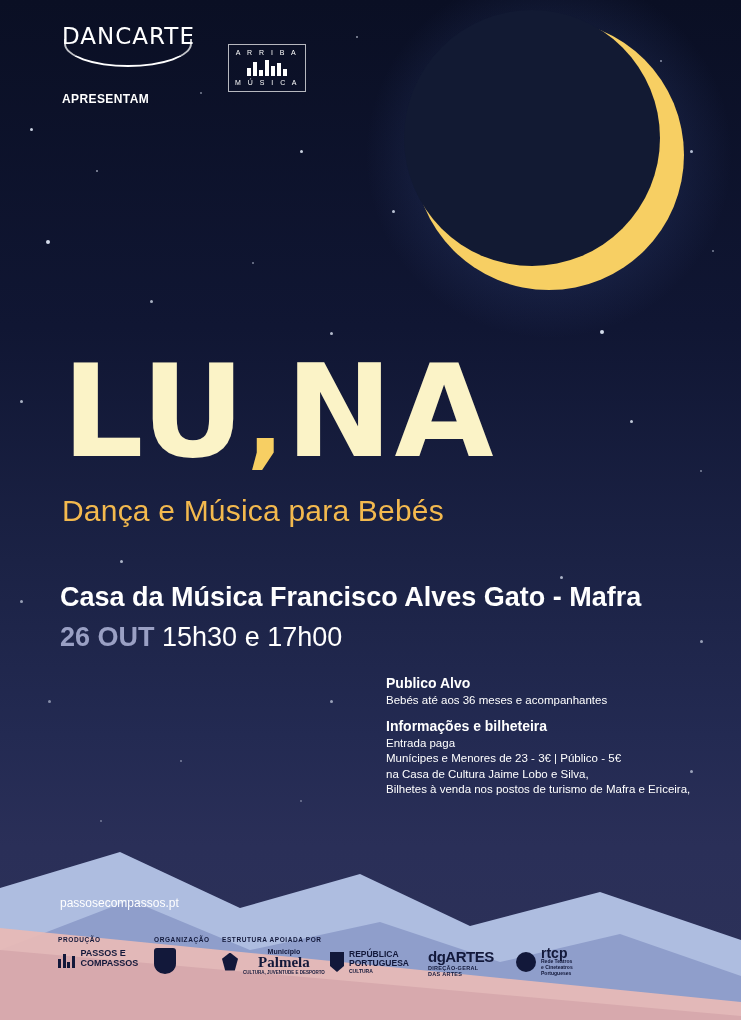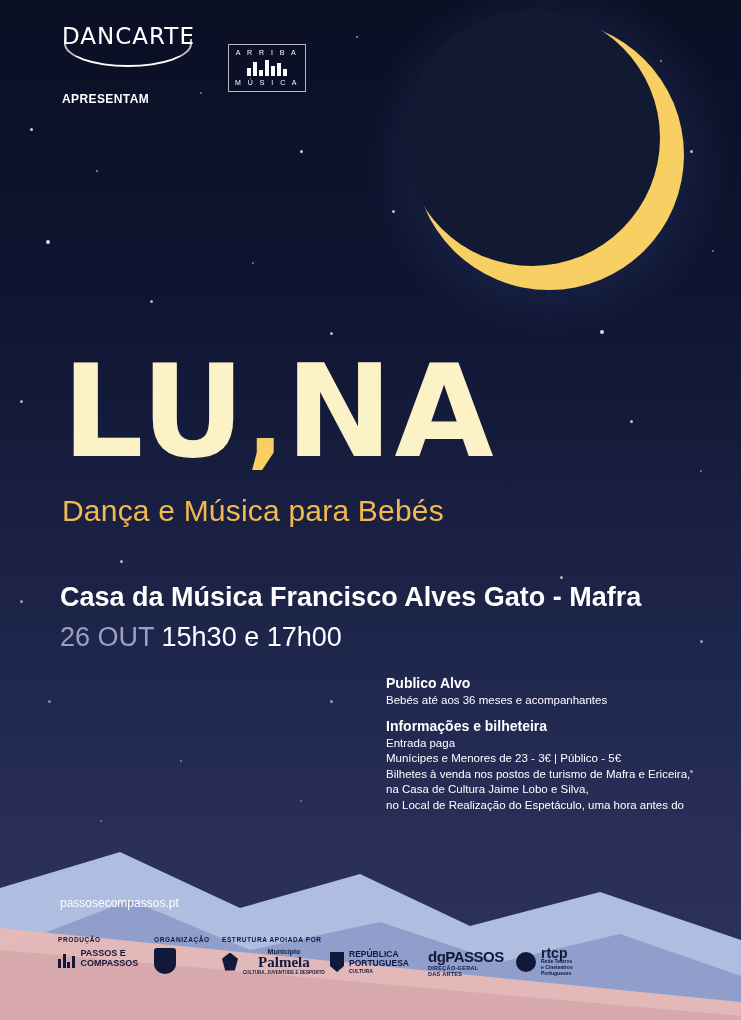--- a/index.html
+++ b/index.html
@@ -147,21 +147,21 @@
     font-weight: bold;
   }
   .dateline {
     position: absolute;
     left: 60px;
     top: 622px;
     font-size: 27px;
   }
   .dateline .d {
     color: #9aa0c4;
-    font-weight: normal;
+    font-weight: bold;
   }
   .dateline .t {
     color: #ffffff;
     font-weight: 400;
   }
   
   .info {
     position: absolute;
     left: 386px;
     top: 676px;
@@ -306,23 +306,22 @@
     <span class="d">26 OUT</span>
     <span class="t">15h30 e 17h00</span>
   </div>
 
   <div class="info">
     <h4>Publico Alvo</h4>
     <p>Bebés até aos 36 meses e acompanhantes</p>
     <h4>Informações e bilheteira</h4>
     <div class="tight">Entrada paga</div>
     <div class="tight">Munícipes e Menores de 23 - 3€ | Público - 5€</div>
+    <div class="tight">na Casa de Cultura Jaime Lobo e Silva,</div>
     <div class="tight">Bilhetes à venda nos postos de turismo de Mafra e Ericeira,</div>
-    <div class="tight">na Casa de Cultura Jaime Lobo e Silva,</div>
-    <div class="tight">no Local de Realização do Espetáculo, uma hora antes do</div>
   </div>
 
   <svg class="mountains" viewBox="0 0 741 190" preserveAspectRatio="none">
     <path d="M0,58 L120,22 L240,78 L360,44 L470,96 L600,62 L741,110 L741,190 L0,190 Z" fill="#aebde0"></path>
     <path d="M0,120 L130,70 L250,120 L380,92 L500,132 L620,104 L741,146 L741,190 L0,190 Z" fill="#8f9ecb"></path>
     <path d="M0,98 L741,172 L741,190 L0,190 Z" fill="#e7b9b6" opacity="0.95"></path>
     <path d="M0,120 L741,186 L741,190 L0,190 Z" fill="#d7a9ad"></path>
   </svg>
 
   <div class="site">passosecompassos.pt</div>
@@ -367,21 +366,21 @@
       <div>
         <div style="font-size:8.5px;font-weight:bold;line-height:9px;">REPÚBLICA</div>
         <div style="font-size:8.5px;font-weight:bold;line-height:9px;">PORTUGUESA</div>
         <div class="tiny">CULTURA</div>
       </div>
     </div>
 
     <div class="fl" style="left:428px;top:20px;">
       <div style="display:flex;align-items:baseline;">
         <span class="dg-main">dg</span>
-        <span class="dg-main">PASSOS</span>
+        <span class="dg-main">ARTES</span>
       </div>
       <div class="dg-sub">DIREÇÃO-GERAL</div>
       <div class="dg-sub">DAS ARTES</div>
     </div>
 
     <div class="fl" style="left:516px;top:20px;display:flex;align-items:center;gap:5px;">
       <div class="circle-mark"></div>
       <div>
         <div style="font-size:14px;font-weight:bold;line-height:10px;">rtcp</div>
         <div class="tiny">Rede Teatros</div>

